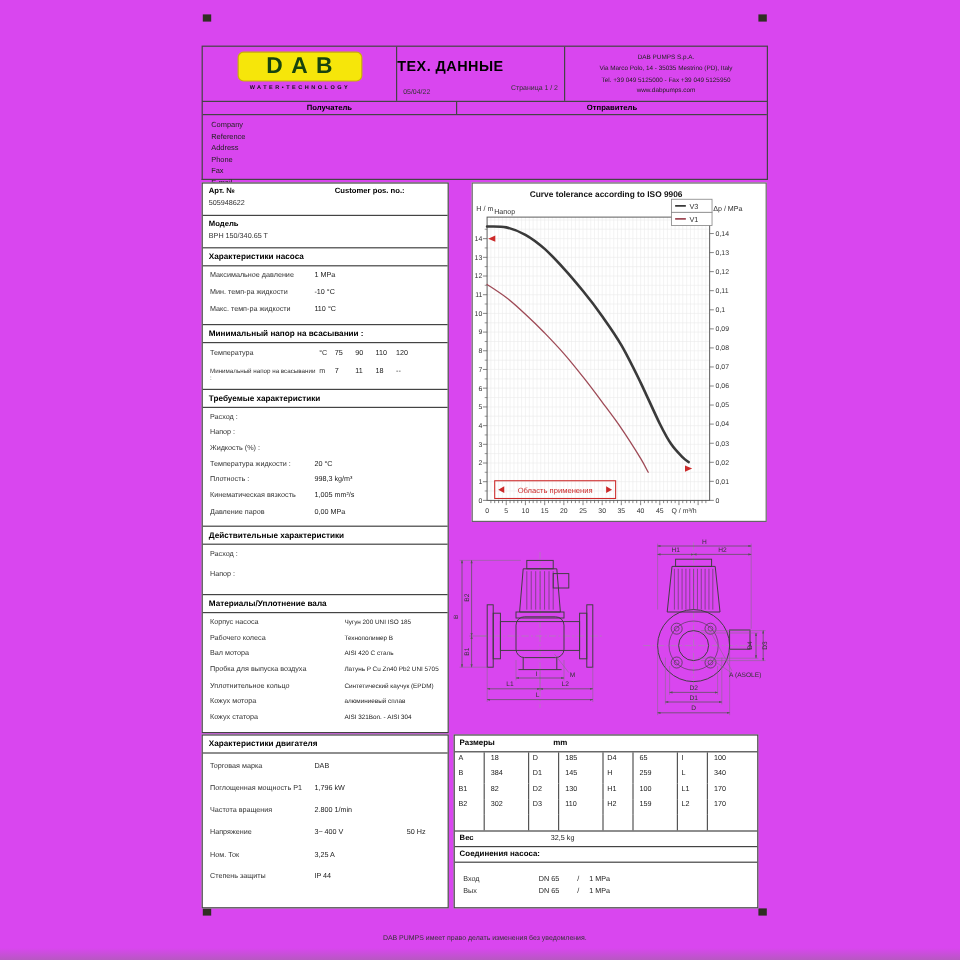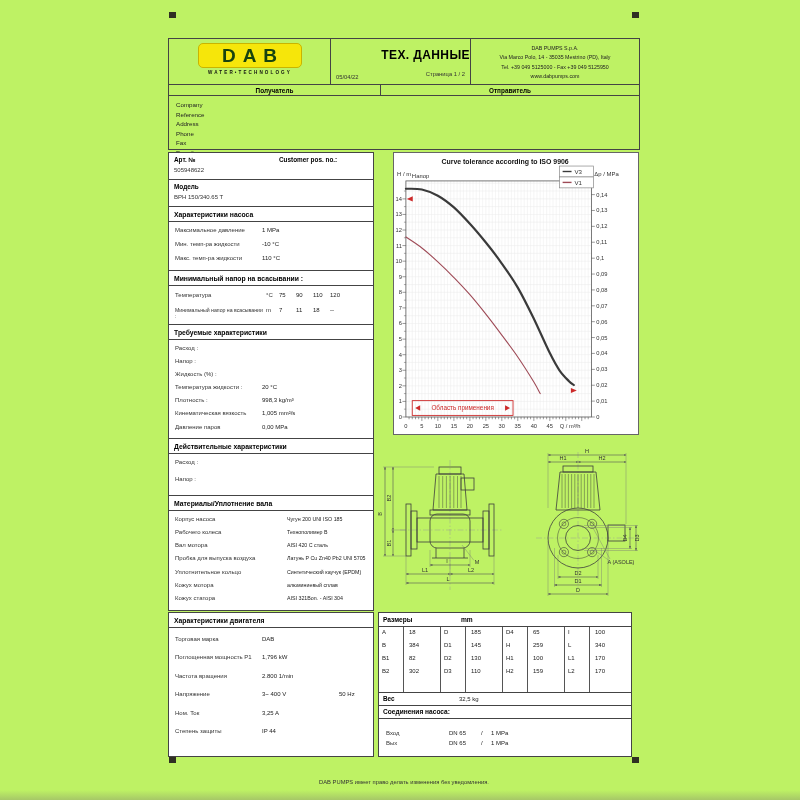--- a/index.html
+++ b/index.html
@@ -1,39 +1,39 @@
 <!DOCTYPE html>
 <html><head>
 <meta charset="utf-8">
 <style>
   * { box-sizing: border-box; margin: 0; padding: 0; }
   html,body { width:800px; height:800px; overflow:hidden; background:#ffffff;
               font-family:"Liberation Sans", sans-serif; }
-  .canvas { position:relative; width:800px; height:800px; background:#bef264;padding-left:16px; }
+  .canvas { position:relative; width:800px; height:800px; background:#d946ef;padding-left:16px; }
   .bottom-shade { position:absolute; left:0; top:790px; width:800px; height:10px;
                   background:linear-gradient(to bottom, rgba(120,120,110,0), rgba(120,120,110,0.35)); }
 
   .page { position:absolute; left:168px; top:0; width:472px; height:800px;
           font-size:6px; color:#222; }
 
   .rmark { position:absolute; width:7px; height:6px; background:#2f2f23; }
 
   
   .header-table { position:absolute; left:0; top:38px; width:472px; height:47px;
                   border:1px solid #444; display:flex; }
   .hcell { height:100%; }
   .logo-cell { width:162px; border-right:1px solid #444; position:relative; }
   .dab-logo { position:absolute; left:29px; top:4px; width:104px; }
   .dab-word { height:25px; background:#f6e60a; border:1.5px solid #c9b400; border-radius:5px;
               color:#17430f; font-weight:bold; font-size:19px; line-height:23px;
               text-align:center; letter-spacing:7px; padding-left:6px; }
   .dab-tag  { margin-top:2px; text-align:center; font-size:4.6px; font-weight:bold;
               letter-spacing:2.1px; color:#111; }
   .title-cell { width:140px; border-right:1px solid #444; position:relative; }
-  .doc-title { position:absolute; left:0; top:9px; width:100%; text-align:right;
+  .doc-title { position:absolute; left:0; top:9px; width:100%; text-align:left;
                font-size:12px; font-weight:bold; color:#000; letter-spacing:0.4px; }
   .doc-date  { position:absolute; left:5px;  bottom:4px; font-size:5.8px; color:#333; }
   .doc-page  { position:absolute; right:5px; bottom:7px; font-size:5.8px; color:#333; }
   .addr-cell { flex:1; text-align:center; padding-top:5px; font-size:5.3px;
                line-height:1.75; color:#222; }
 
   
   .parties { position:absolute; left:0; top:85px; width:472px; height:65px;
              border:1px solid #444; border-top:none; }
   .p-labels { display:flex; height:11px; border-bottom:1px solid #444; }

